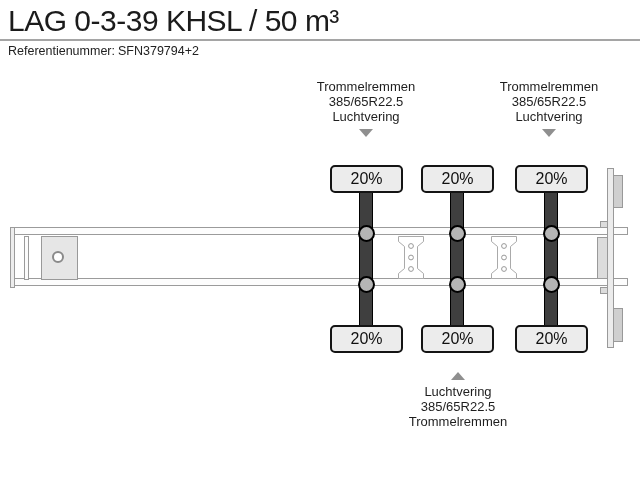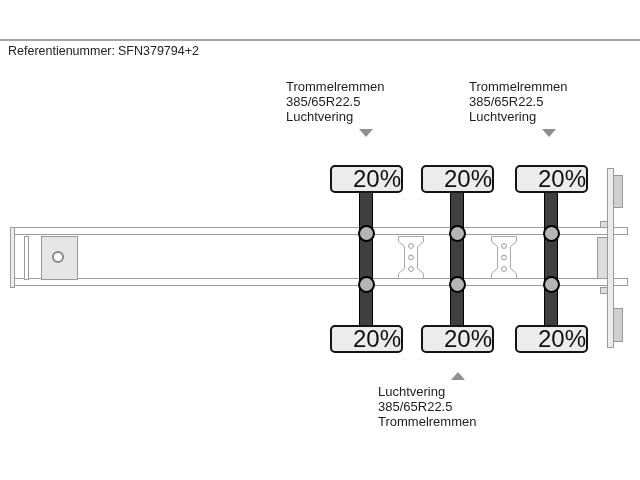--- a/index.html
+++ b/index.html
@@ -7,21 +7,21 @@
     position:relative; width:640px; height:480px; background:#ffffff;
     font-family:"Liberation Sans", sans-serif; overflow:hidden;
   }
   
   .title { position:absolute; left:8px; top:4px; font-size:30px; letter-spacing:-0.5px; color:#1b1b1b; white-space:nowrap; }
   .separator { position:absolute; left:0; top:39px; width:640px; height:0; border-top:2px solid #a5a5a5; }
   .ref { position:absolute; left:8px; top:44px; font-size:12.5px; color:#222; white-space:nowrap; }
   .ref span { margin-right:3px;margin-top:47px; }
 
   
-  .spec-label { position:absolute; width:160px; text-align:left; font-size:13px; line-height:15px; color:#1e1e1e; }
+  .spec-label { position:absolute; width:160px; text-align:center; font-size:13px; line-height:15px; color:#1e1e1e; }
   .spec-top-1 { left:286px; top:79px; }
   .spec-top-3 { left:469px; top:79px; }
   .spec-bottom { left:378px; top:372px; }
   .tri-down { width:0; height:0; border-left:7px solid transparent; border-right:7px solid transparent; border-top:8px solid #8f8f8f; margin:5px auto 0; }
   .tri-up   { width:0; height:0; border-left:7px solid transparent; border-right:7px solid transparent; border-bottom:8px solid #8f8f8f; margin:0 auto 4px; }
 
   
   .rail { position:absolute; left:10px; width:616px; height:6px; background:#fdfdfd; border:1.5px solid #9b9b9b; z-index:1; }
   .rail-top { top:227px; }
   .rail-bottom { top:278px; }
@@ -48,33 +48,34 @@
   
   .axle-bar { position:absolute; top:189px; width:12px; height:136px; background:#3f3f3f; border:1.5px solid #000; z-index:4; }
   .bar-1 { left:359px; } .bar-2 { left:450px; } .bar-3 { left:544px; }
 
   .wheel { position:absolute; width:13px; height:13px; border-radius:50%; background:#b5b5b5; border:2px solid #000; z-index:5; }
   .wheel-1 { left:358px; } .wheel-2 { left:449px; } .wheel-3 { left:543px; }
   .wheel-top { top:225px; } .wheel-bottom { top:276px; }
 
   .load-box {
     position:absolute; width:69px; height:24px; background:#ececec; border:2px solid #141414;
-    border-radius:5px; text-align:right; font-size:24px; line-height:24px; color:#101010; z-index:6;
+    border-radius:5px; text-align:center; font-size:16px; line-height:24px; color:#101010; z-index:6;
   }
   .box-c1 { left:330px; } .box-c2 { left:421px; } .box-c3 { left:515px; }
   .box-top { top:165px; } .box-bottom { top:325px; }
 
   
   .footer-id { position:absolute; right:3px; top:457px; font-size:13.5px; color:#9c9c9c; }
 </style>
 </head>
 <body>
 
 <div class="canvas">
 
+  <div class="title">LAG 0-3-39 KHSL / 50 m³</div>
   <div class="separator"></div>
   <div class="ref">
     <span>Referentienummer:</span><span>SFN379794+2</span>
   </div>
 
   <div class="spec-label spec-top-1">
     <div>Trommelremmen</div>
     <div>385/65R22.5</div>
     <div>Luchtvering</div>
     <div class="tri-down"></div>

